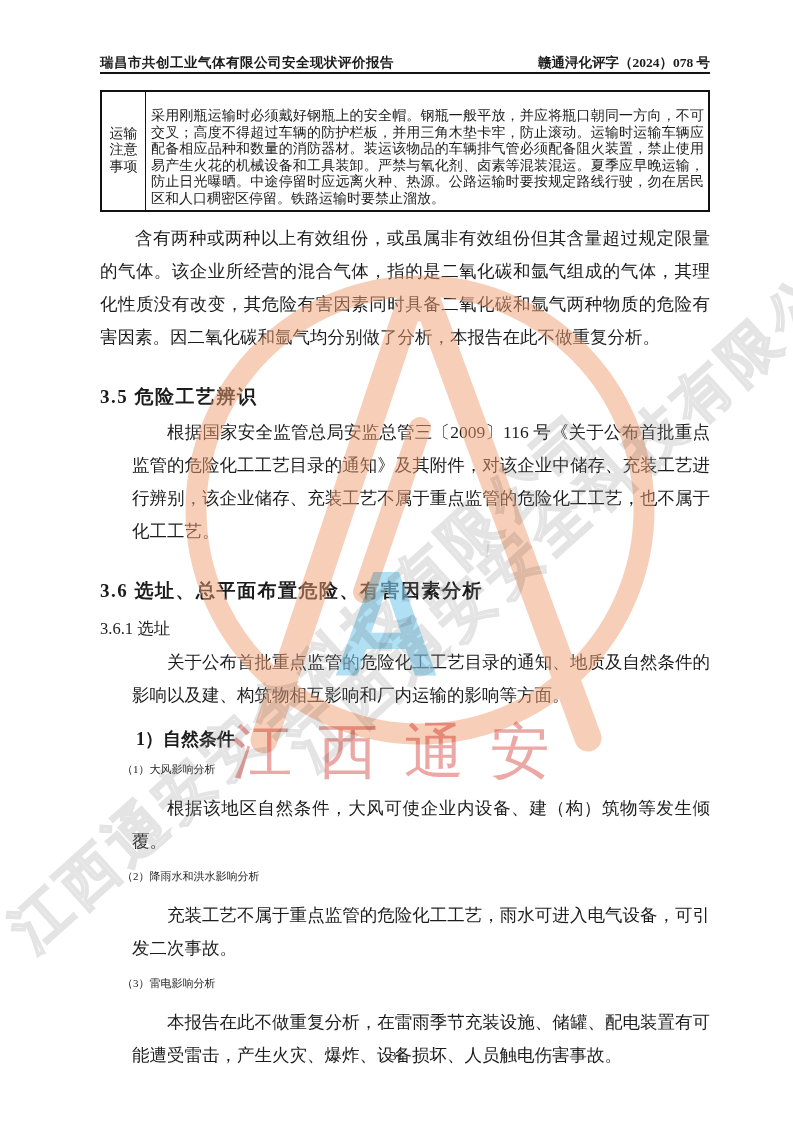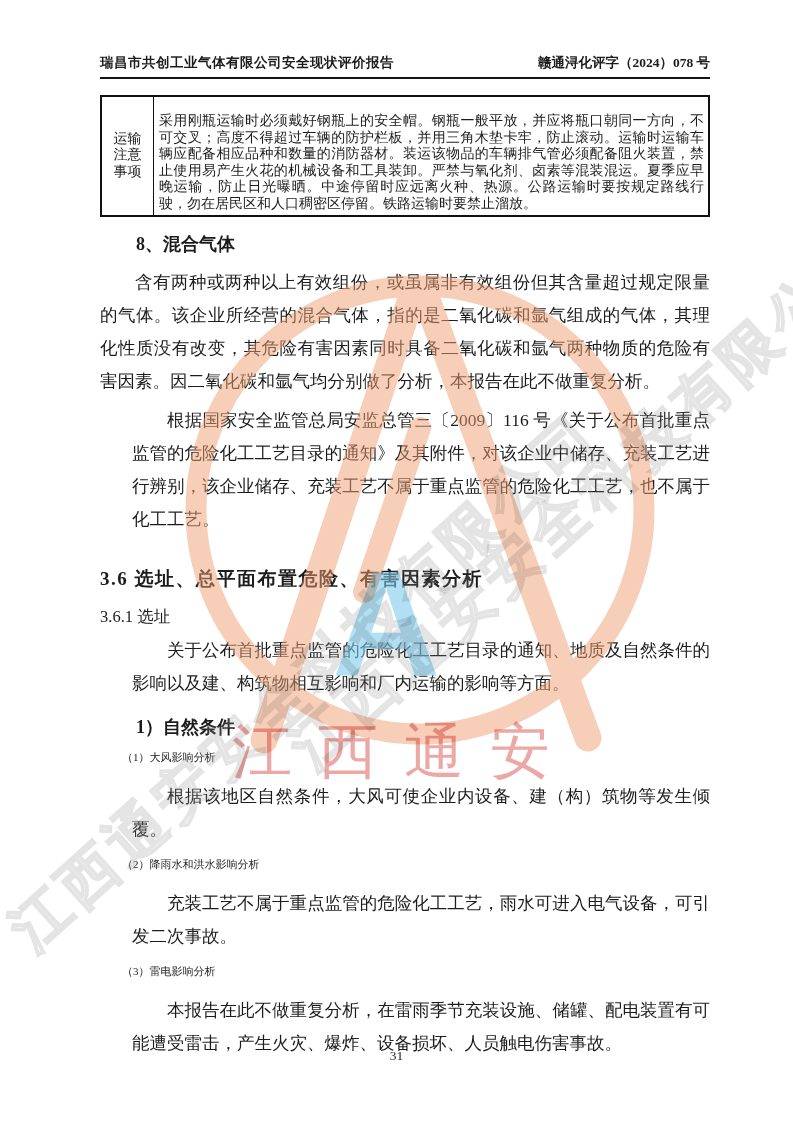--- a/index.html
+++ b/index.html
@@ -15,35 +15,34 @@
   }
   .content {
     position: relative;
     z-index: 1;
     padding: 54px 83px 0 100px; 
   }
   
   .hdr {
     display: flex; justify-content: space-between; align-items: flex-end;
     border-bottom: 2px solid #141414;
-    padding-bottom: 5px;
     font-size: 13.5px;
   }
   .hdr .left  { font-weight: 600; letter-spacing: .5px; }
   .hdr .right { font-weight: 700; }
   
   .note-table {
     display: flex;
     border: 2px solid #111;
     margin-top: 16px;
     font-size: 14px;
     line-height: 16.6px;
   }
   .note-table .label {
-    width: 52px;
+    width: 44px;
     border-right: 1px solid #111;
     display: flex; align-items: center; justify-content: center;
     text-align: center;
     white-space: pre-line;
     padding: 2px 0;
   }
   .note-table .body {
     flex: 1;
     padding: 16px 4px 2px 5px;
     text-align: justify;
@@ -142,23 +141,23 @@
       <span class="right">赣通浔化评字（2024）078 号</span>
     </div>
 
     <div class="note-table">
       <div class="label">运输
 注意
 事项</div>
       <div class="body">采用刚瓶运输时必须戴好钢瓶上的安全帽。钢瓶一般平放，并应将瓶口朝同一方向，不可交叉；高度不得超过车辆的防护栏板，并用三角木垫卡牢，防止滚动。运输时运输车辆应配备相应品种和数量的消防器材。装运该物品的车辆排气管必须配备阻火装置，禁止使用易产生火花的机械设备和工具装卸。严禁与氧化剂、卤素等混装混运。夏季应早晚运输，防止日光曝晒。中途停留时应远离火种、热源。公路运输时要按规定路线行驶，勿在居民区和人口稠密区停留。铁路运输时要禁止溜放。</div>
     </div>
 
-    <div class="h-num">8、混合气体</div>
     <p class="para">含有两种或两种以上有效组份，或虽属非有效组份但其含量超过规定限量的气体。该企业所经营的混合气体，指的是二氧化碳和氩气组成的气体，其理化性质没有改变，其危险有害因素同时具备二氧化碳和氩气两种物质的危险有害因素。因二氧化碳和氩气均分别做了分析，本报告在此不做重复分析。</p>
 
+    <div class="h-kai">3.5 危险工艺辨识</div>
     <p class="para tight">根据国家安全监管总局安监总管三〔2009〕116 号《关于公布首批重点监管的危险化工工艺目录的通知》及其附件，对该企业中储存、充装工艺进行辨别，该企业储存、充装工艺不属于重点监管的危险化工工艺，也不属于化工工艺。</p>
 
     <div class="h-kai">3.6 选址、总平面布置危险、有害因素分析</div>
     <div class="h-sub">3.6.1 选址</div>
     <p class="para tight">关于公布首批重点监管的危险化工工艺目录的通知、地质及自然条件的影响以及建、构筑物相互影响和厂内运输的影响等方面。</p>
 
     <div class="h-num">1）自然条件</div>
 
     <div class="line-item">（1）大风影响分析</div>
     <p class="para tight">根据该地区自然条件，大风可使企业内设备、建（构）筑物等发生倾覆。</p>

